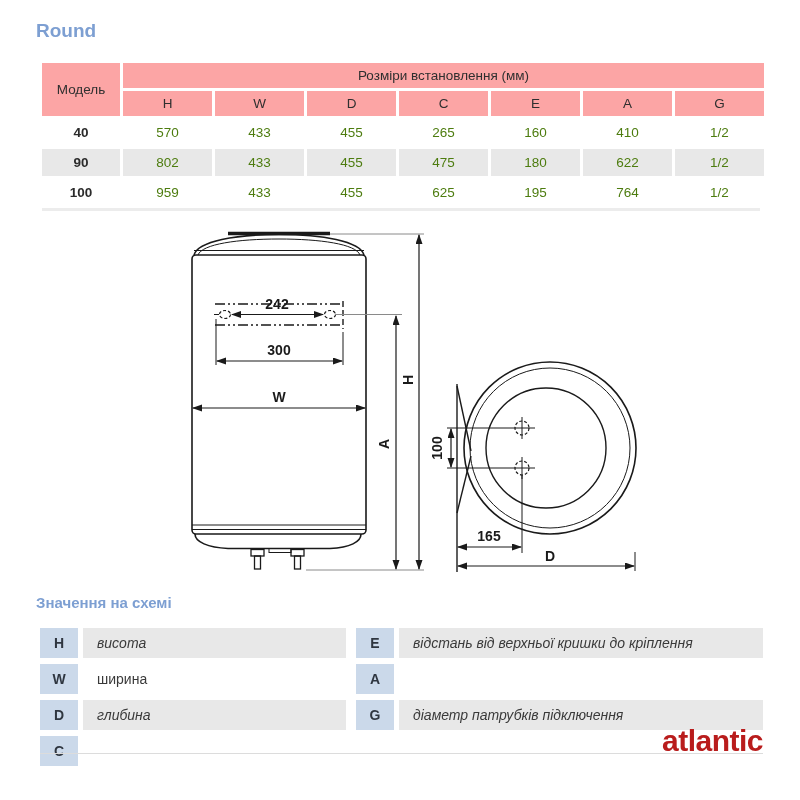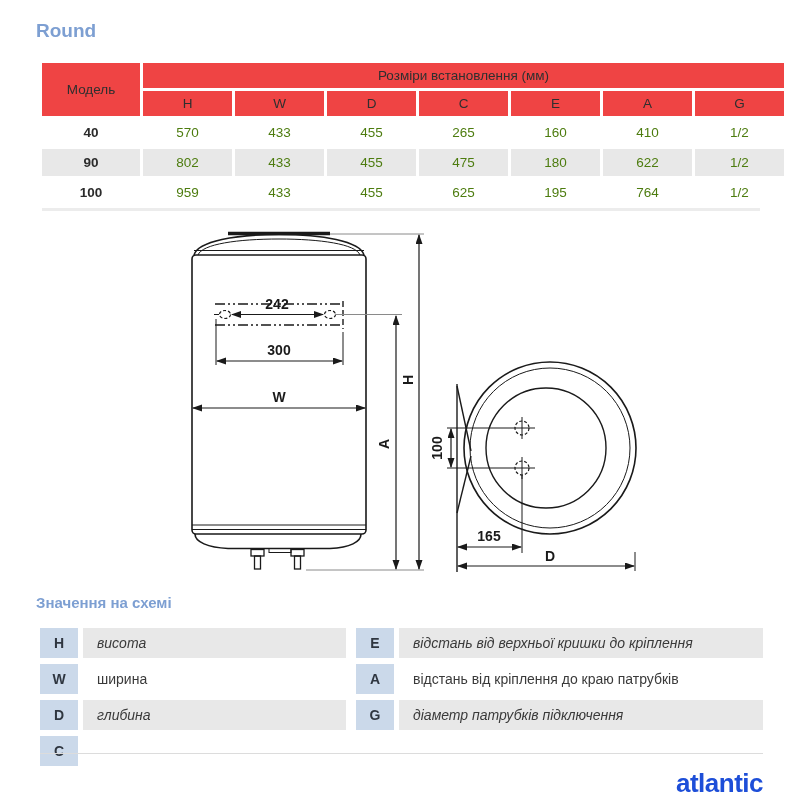--- a/index.html
+++ b/index.html
@@ -5,22 +5,22 @@
   html,body{margin:0;padding:0;}
   body{width:800px;height:800px;background:#ffffff;font-family:"Liberation Sans",sans-serif;position:relative;overflow:hidden;}
 
   .section-title{position:absolute;left:36px;font-weight:bold;color:#7d9fd2;}
   #title-round{top:20px;font-size:19px;}
   #title-legend{top:594px;font-size:15px;}
 
   
   #dim-table{position:absolute;left:39px;top:60px;border-collapse:separate;border-spacing:3px;}
   #dim-table td,#dim-table th{font-weight:normal;text-align:center;vertical-align:middle;font-size:13.5px;color:#2f2f2f;padding:0;}
-  #dim-table .hdr{background:#ef4444;}
-  #dim-table .col-model{width:98px;}
+  #dim-table .hdr{background:#fca5a5;}
+  #dim-table .col-model{width:78px;}
   #dim-table .col-dim{width:89px;}
   #dim-table .hrow{height:25px;}
   #dim-table .drow{height:27px;}
   #dim-table .model-cell{font-weight:bold;color:#2b2b2b;}
   #dim-table .val{color:#4d7c0f;}
   #dim-table tr.alt td{background:#e8e8e8;}
   #table-bottom-strip{position:absolute;left:42px;top:208px;width:718px;height:3px;background:#ececec;}
 
   
   #drawing{position:absolute;left:170px;top:222px;}
@@ -29,21 +29,21 @@
   
   .legend-col{position:absolute;top:628px;}
   #legend-left{left:40px;width:306px;}
   #legend-right{left:356px;width:407px;}
   .legend-row{display:flex;gap:5px;height:30px;margin-bottom:6px;}
   .legend-key{width:38px;background:#cbd9ea;display:flex;align-items:center;justify-content:center;font-size:14px;font-weight:bold;color:#2f3640;flex:0 0 38px;}
   .legend-desc{flex:1;display:flex;align-items:center;padding-left:14px;font-size:14px;color:#3a3a3a;}
   .legend-row.alt .legend-desc{background:#e8e8e8;font-style:italic;}
 
   #footer-divider{position:absolute;left:40px;top:753px;width:723px;height:1px;background:#dcdcdc;}
-  #brand-logo{position:absolute;right:37px;top:768px;font-size:26px;font-weight:bold;color:#1d4ed8;letter-spacing:-0.5px;}
+  #brand-logo{position:absolute;right:37px;top:724px;font-size:30px;font-weight:bold;color:#b91c1c;letter-spacing:-0.5px;}
 </style>
 </head>
 <body>
 
 <div class="section-title" id="title-round">Round</div>
 
 <table id="dim-table">
   <tbody>
       <tr class="hrow">
     <td class="hdr col-model" rowspan="2">Модель</td>
@@ -207,21 +207,20 @@
   </div>
 </div>
 
 <div class="legend-col" id="legend-right">
   <div class="legend-row alt">
     <div class="legend-key">E</div>
     <div class="legend-desc">відстань від верхньої кришки до кріплення</div>
   </div>
   <div class="legend-row">
     <div class="legend-key">A</div>
-    <div class="legend-desc">відстань від кріплення до краю патрубків</div>
   </div>
   <div class="legend-row alt">
     <div class="legend-key">G</div>
     <div class="legend-desc">діаметр патрубків підключення</div>
   </div>
 </div>
 
 <div id="footer-divider"></div>
 <div id="brand-logo">atlantic</div>
 

